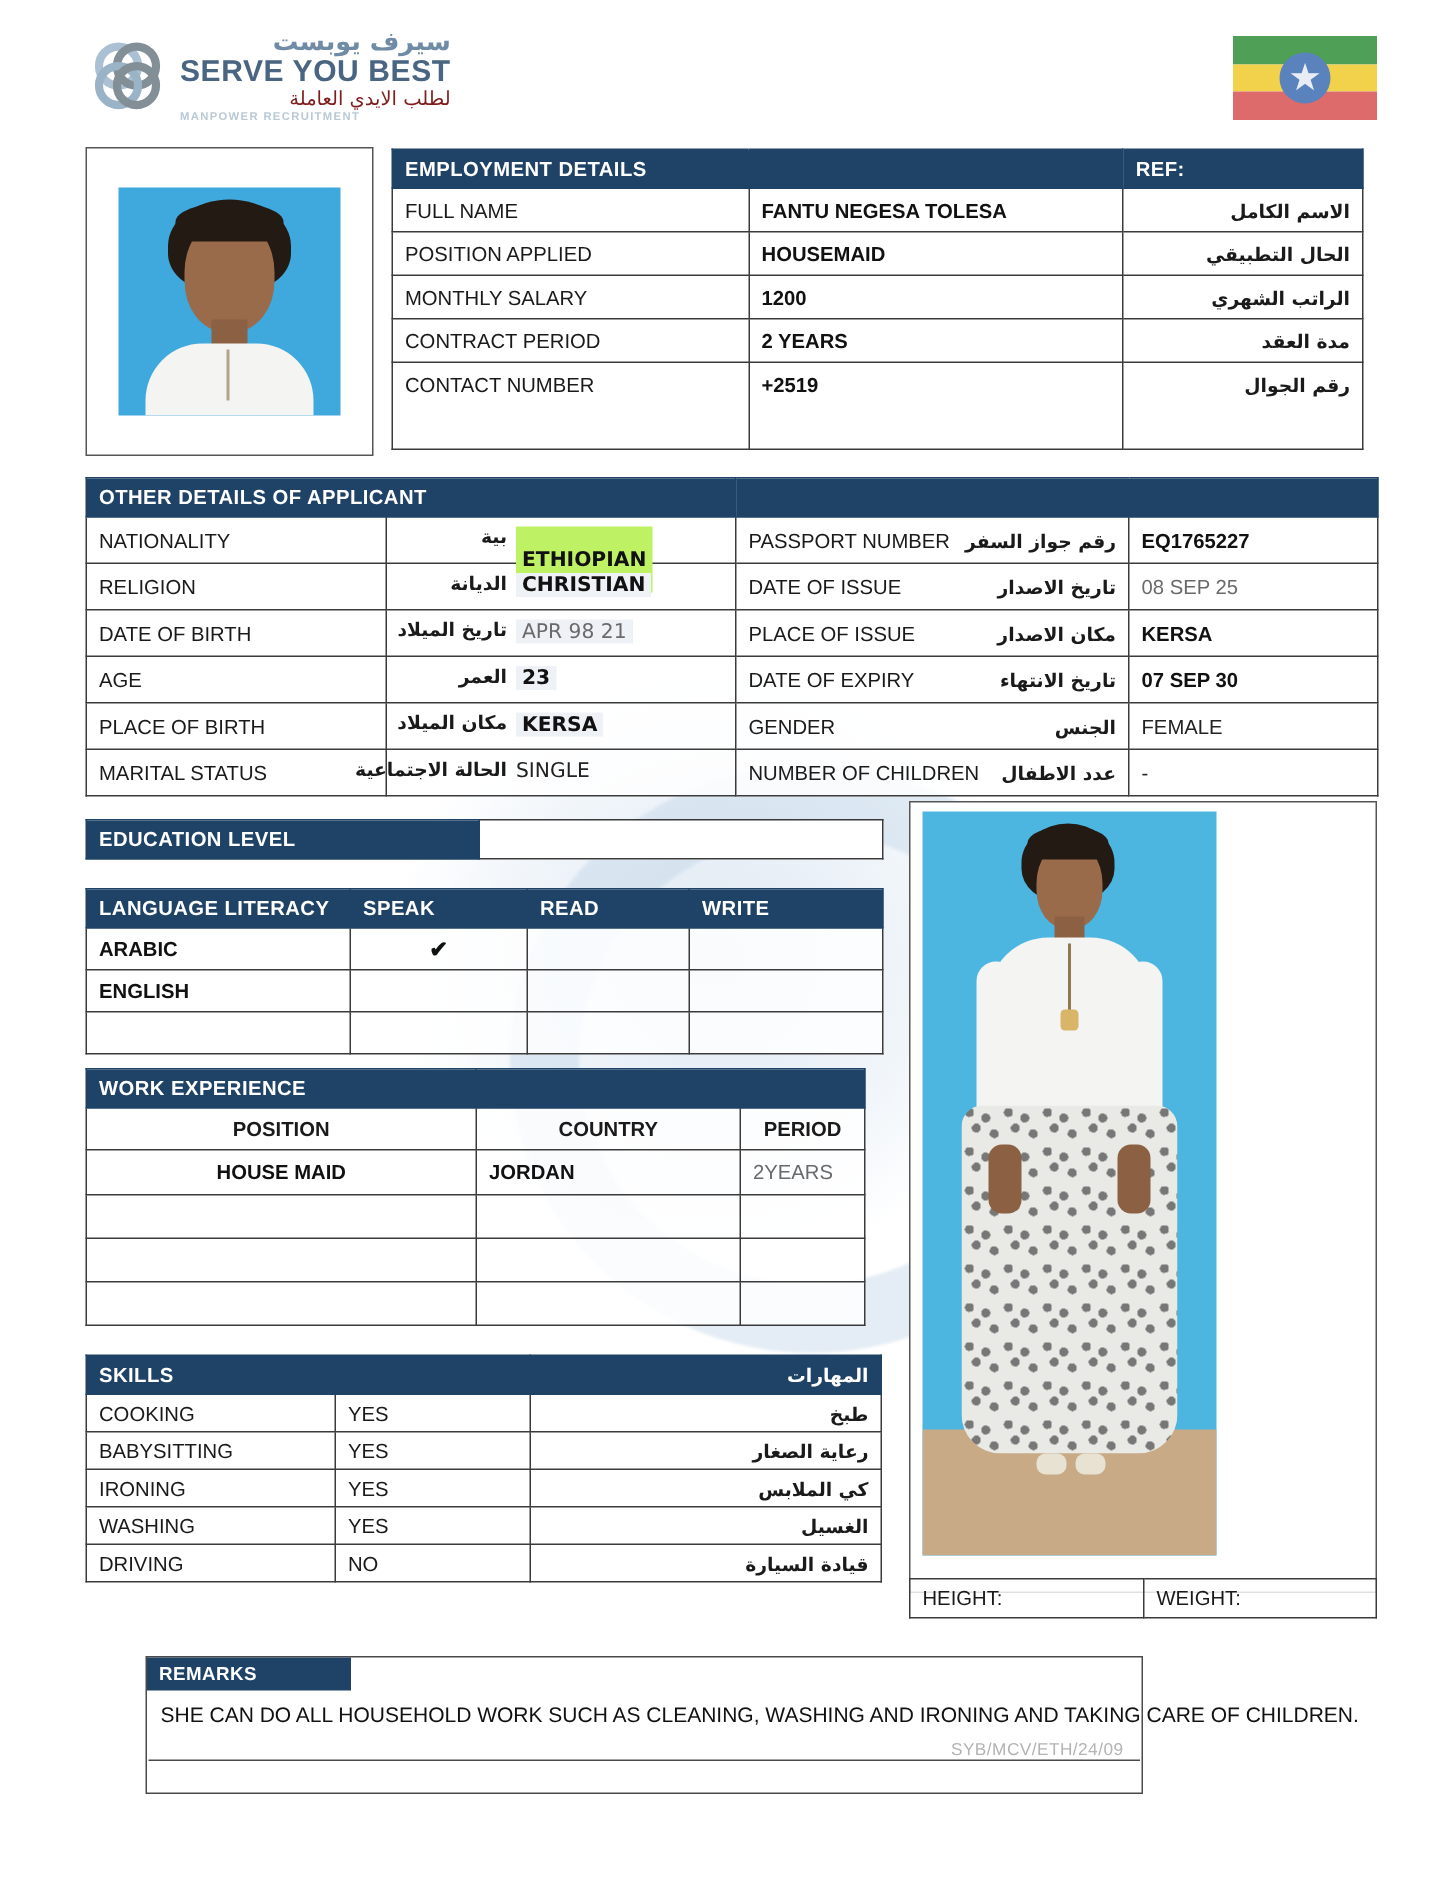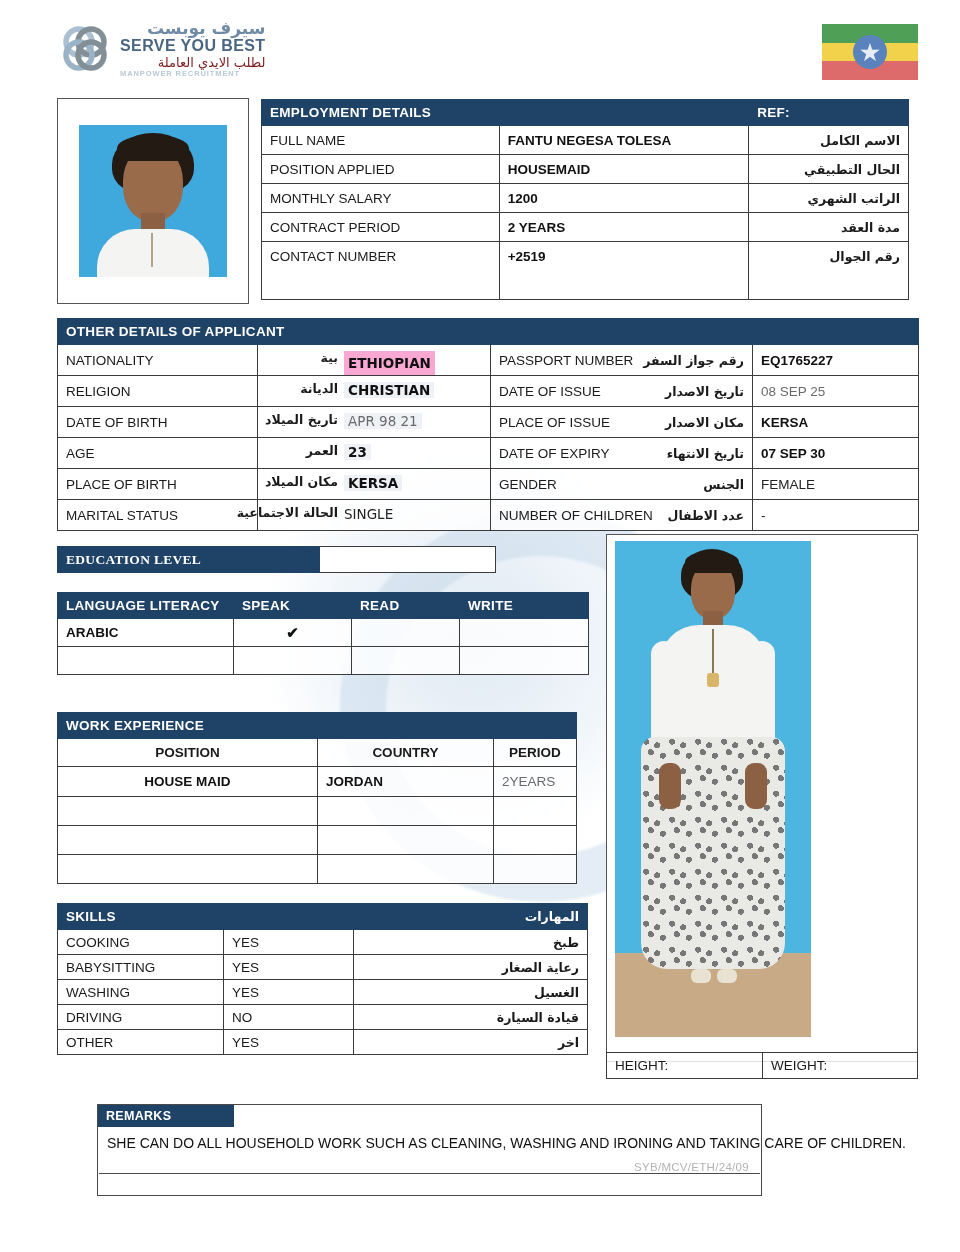--- a/index.html
+++ b/index.html
@@ -37,21 +37,21 @@
 
   
   .header { position: absolute; left: 0; top: 0; width: 960px; height: 96px; }
   .logo-wrap { position: absolute; left: 58px; top: 20px; display: flex; align-items: center; gap: 8px; }
   .logo-mark { width: 54px; height: 54px; flex: none; position: relative; opacity: 0.85;}
   .logo-text { line-height: 1.0; }
   .logo-ar-top {
     font-size: 17px; color: #6f8ba6; direction: rtl; letter-spacing: 0.5px;
     font-family: "DejaVu Sans", sans-serif; font-weight: bold;
   }
-  .logo-main { font-size: 16px; font-weight: bold; color: #4a6582; letter-spacing: 0.4px; margin-top: 1px; }
+  .logo-main { font-size: 20px; font-weight: bold; color: #4a6582; letter-spacing: 0.4px; margin-top: 1px; }
   .logo-ar-bot {
     font-size: 13px; color: #7f1d1d; direction: rtl; margin-top: 2px;
     font-family: "DejaVu Sans", sans-serif;
   }
   .logo-sub { font-size: 7.5px; color: #b9c9d6; letter-spacing: 0.9px; font-weight: bold; margin-top: 1px; }
 
   .flag { position: absolute; right: 42px; top: 24px; width: 96px; height: 56px; overflow: hidden; }
   .flag .band { width: 100%; height: 33.34%; }
   .flag .g { background: #4f9f56; }
   .flag .y { background: #f2d14b; }
@@ -223,21 +223,21 @@
     <table class="grid">
       <tbody>
           <tr>
         <td class="bar" colspan="2" style="width:433px;">OTHER DETAILS OF APPLICANT</td>
         <td class="bar" colspan="2"></td>
       </tr>
       <tr>
         <td class="lbl" style="width:200px; height:31px;">NATIONALITY</td>
         <td class="ar" style="width:233px; position:relative; padding:0;">
           <span style="position:absolute; right:152px; top:5px;">بية</span>
-          <span class="val" style="position:absolute; left:86px; top:6px; background:#f9a8d4; padding:4px 4px;">ETHIOPIAN</span>
+          <span class="val" style="position:absolute; left:86px; top:6px; background:#bef264; padding:14px 4px;">ETHIOPIAN</span>
         </td>
         <td class="lbl" style="width:262px;">
           <span>PASSPORT NUMBER</span>
           <span class="ar" style="float:right;">رقم جواز السفر</span>
         </td>
         <td class="val">EQ1765227</td>
       </tr>
       <tr>
         <td class="lbl" style="height:31px;">RELIGION</td>
         <td class="ar" style="position:relative; padding:0;">
@@ -295,21 +295,21 @@
         <td class="lbl">
           <span>NUMBER OF CHILDREN</span>
           <span class="ar" style="float:right;">عدد الاطفال</span>
         </td>
         <td class="val-plain">-</td>
       </tr>
     </tbody>
       </table>
   </div>
 
-  <div class="sec" style="left:57px; top:546px; width:439px;font-family:Liberation Serif, serif;">
+  <div class="sec" style="left:57px; top:546px; width:532px;">
     <table class="grid">
       <tbody>
           <tr>
         <td class="bar" style="width:262px;">EDUCATION LEVEL</td>
         <td class="bar-blank" style="height:26px;"></td>
       </tr>
     </tbody>
       </table>
   </div>
 
@@ -322,20 +322,26 @@
         <td class="bar" style="width:108px;">READ</td>
         <td class="bar">WRITE</td>
       </tr>
       <tr>
         <td class="val" style="height:28px;">ARABIC</td>
         <td class="ctr check">✔</td>
         <td class="ctr"></td>
         <td class="ctr"></td>
       </tr>
       <tr>
+        <td class="val" style="height:28px;">ENGLISH</td>
+        <td class="ctr check"></td>
+        <td class="ctr"></td>
+        <td class="ctr"></td>
+      </tr>
+      <tr>
         <td class="val" style="height:28px;"></td>
         <td class="ctr"></td>
         <td class="ctr"></td>
         <td class="ctr"></td>
       </tr>
     </tbody>
       </table>
   </div>
 
   <div class="sec" style="left:57px; top:712px; width:520px;">
@@ -385,33 +391,33 @@
         <td class="lbl" style="width:166px; height:25px;">COOKING</td>
         <td class="lbl" style="width:130px;">YES</td>
         <td class="ar">طبخ</td>
       </tr>
       <tr>
         <td class="lbl" style="height:25px;">BABYSITTING</td>
         <td class="lbl">YES</td>
         <td class="ar">رعاية الصغار</td>
       </tr>
       <tr>
+        <td class="lbl" style="height:25px;">IRONING</td>
+        <td class="lbl">YES</td>
+        <td class="ar">كي الملابس</td>
+      </tr>
+      <tr>
         <td class="lbl" style="height:25px;">WASHING</td>
         <td class="lbl">YES</td>
         <td class="ar">الغسيل</td>
       </tr>
       <tr>
         <td class="lbl" style="height:25px;">DRIVING</td>
         <td class="lbl">NO</td>
         <td class="ar">قيادة السيارة</td>
-      </tr>
-      <tr>
-        <td class="lbl" style="height:25px;">OTHER</td>
-        <td class="lbl">YES</td>
-        <td class="ar">اخر</td>
       </tr>
     </tbody>
       </table>
   </div>
 
   <div class="fullbody-box">
     <div class="fullbody">
       <div class="p-floor" style="left:0; top:412px; width:196px; height:84px;"></div>
       <div class="p-hair" style="left:66px; top:8px; width:62px; height:52px;"></div>
       <div class="p-face" style="left:76px; top:20px; width:44px; height:58px;"></div>

